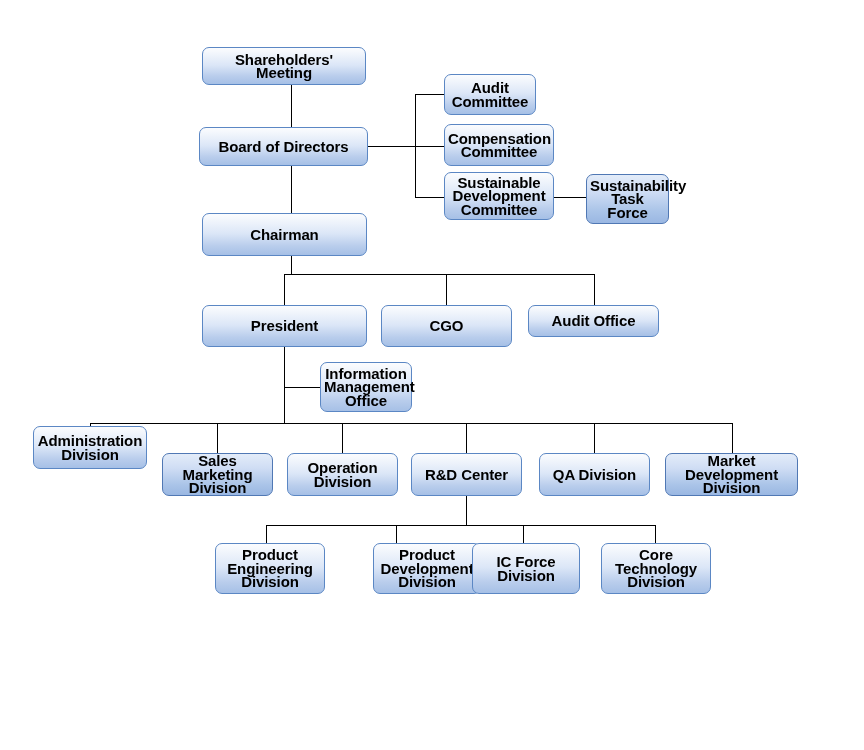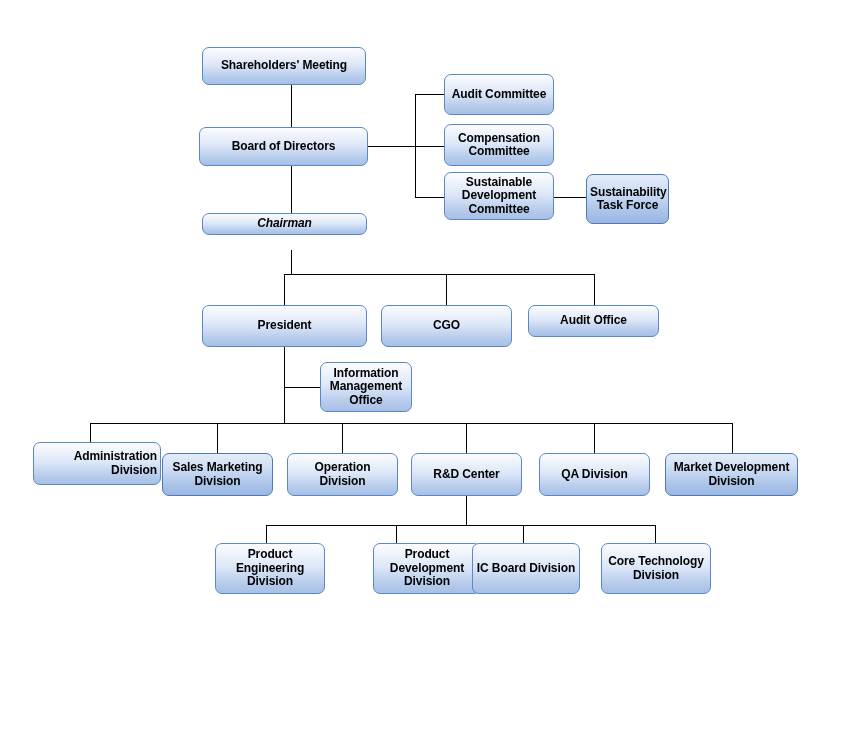--- a/index.html
+++ b/index.html
@@ -28,21 +28,21 @@
                 #f2f6fc 14%,
                 #dbe6f7 48%,
                 #b9cdec 78%,
                 #a6c0e6 100%);
     display: flex;
     align-items: center;
     justify-content: center;
     text-align: center;
     color: #000000;
     font-weight: bold;
-    font-size: 12px;
+    font-size: 15px;
     line-height: 13.5px;
     letter-spacing: -0.1px;
     padding: 2px 3px;
     z-index: 3;
   }
   .node.accent {
     background: linear-gradient(to bottom,
                 #e3ecf9 0%,
                 #cfddf4 35%,
                 #aac4e8 75%,
@@ -103,57 +103,57 @@
   <div class="line v" style="left:655px; top:525px; height:18px;"></div>
 
   <div class="node" style="left:202px; top:47px; width:164px; height:38px;">
     <span>Shareholders' Meeting</span>
   </div>
 
   <div class="node" style="left:199px; top:127px; width:169px; height:39px;">
     <span>Board of Directors</span>
   </div>
 
-  <div class="node" style="left:444px; top:74px; width:110px; height:41px;">
+  <div class="node" style="left:444px; top:74px; width:92px; height:41px;">
     <span>Audit Committee</span>
   </div>
 
   <div class="node" style="left:444px; top:124px; width:110px; height:42px;">
     <span>Compensation Committee</span>
   </div>
 
   <div class="node" style="left:444px; top:172px; width:110px; height:48px;">
     <span>Sustainable Development Committee</span>
   </div>
 
   <div class="node accent" style="left:586px; top:174px; width:83px; height:50px;">
     <span>Sustainability Task Force</span>
   </div>
 
-  <div class="node" style="left:202px; top:213px; width:165px; height:22px;font-style:italic;">
+  <div class="node" style="left:202px; top:213px; width:165px; height:43px;">
     <span>Chairman</span>
   </div>
 
   <div class="node" style="left:202px; top:305px; width:165px; height:42px;">
     <span>President</span>
   </div>
 
   <div class="node" style="left:381px; top:305px; width:131px; height:42px;">
     <span>CGO</span>
   </div>
 
   <div class="node" style="left:528px; top:305px; width:131px; height:32px;">
     <span>Audit Office</span>
   </div>
 
   <div class="node" style="left:320px; top:362px; width:92px; height:50px;">
     <span>Information Management Office</span>
   </div>
 
-  <div class="node" style="left:33px; top:442px; width:128px; height:43px;text-align:right;">
+  <div class="node" style="left:33px; top:426px; width:114px; height:43px;">
     <span>Administration Division</span>
   </div>
 
   <div class="node accent" style="left:162px; top:453px; width:111px; height:43px;">
     <span>Sales Marketing Division</span>
   </div>
 
   <div class="node" style="left:287px; top:453px; width:111px; height:43px;">
     <span>Operation Division</span>
   </div>
@@ -172,20 +172,20 @@
 
   <div class="node" style="left:215px; top:543px; width:110px; height:51px;">
     <span>Product Engineering Division</span>
   </div>
 
   <div class="node" style="left:345px; top:543px; width:108px; height:51px;margin-left:28px;">
     <span>Product Development Division</span>
   </div>
 
   <div class="node" style="left:472px; top:543px; width:108px; height:51px;">
-    <span>IC Board Division</span>
+    <span>IC Force Division</span>
   </div>
 
   <div class="node" style="left:601px; top:543px; width:110px; height:51px;justify-content:flex-end;">
     <span>Core Technology Division</span>
   </div>
 
 </div>
 
 </body></html>

